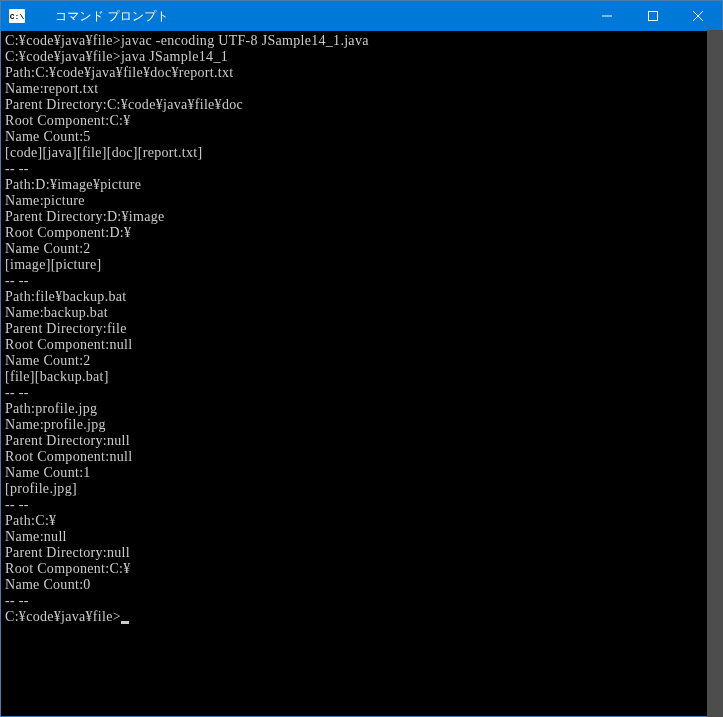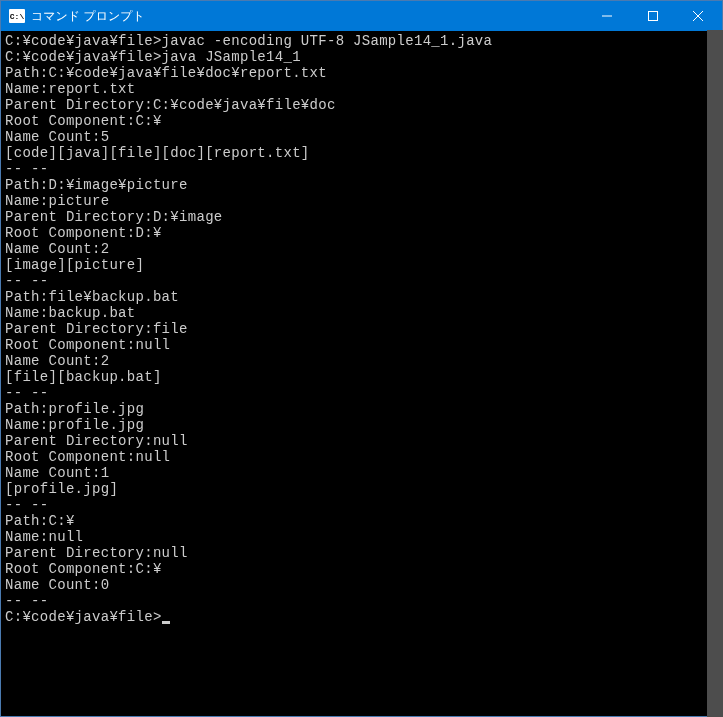--- a/index.html
+++ b/index.html
@@ -39,20 +39,21 @@
       align-items: center;
       justify-content: center;
       color: #000;
       font-size: 8px;
       font-weight: bold;
       border-radius: 1px;
     }
     .titlebar-title {
       font-size: 12px;
       font-family: "Yu Gothic UI", "Meiryo", sans-serif;
+      margin-left: 24px;
     }
     .titlebar-controls {
       display: flex;
       height: 100%;
     }
     .titlebar-btn {
       width: 46px;
       height: 100%;
       display: flex;
       align-items: center;
@@ -73,21 +74,21 @@
       flex: 1;
       background: #000;
       color: #cccccc;
       padding: 2px 0 4px 4px;
       font-size: 14px;
       line-height: 16px;
       white-space: pre;
       overflow: hidden;
       position: relative;
       letter-spacing: 0.3px;
-      font-family: Liberation Mono, monospace;
+      font-family: Liberation Serif, serif;
     }
     .scrollbar {
       position: absolute;
       right: 0;
       top: 30px;
       bottom: 0;
       width: 16px;
       background: #2b2b2b;
     }
     .scrollbar-thumb {

